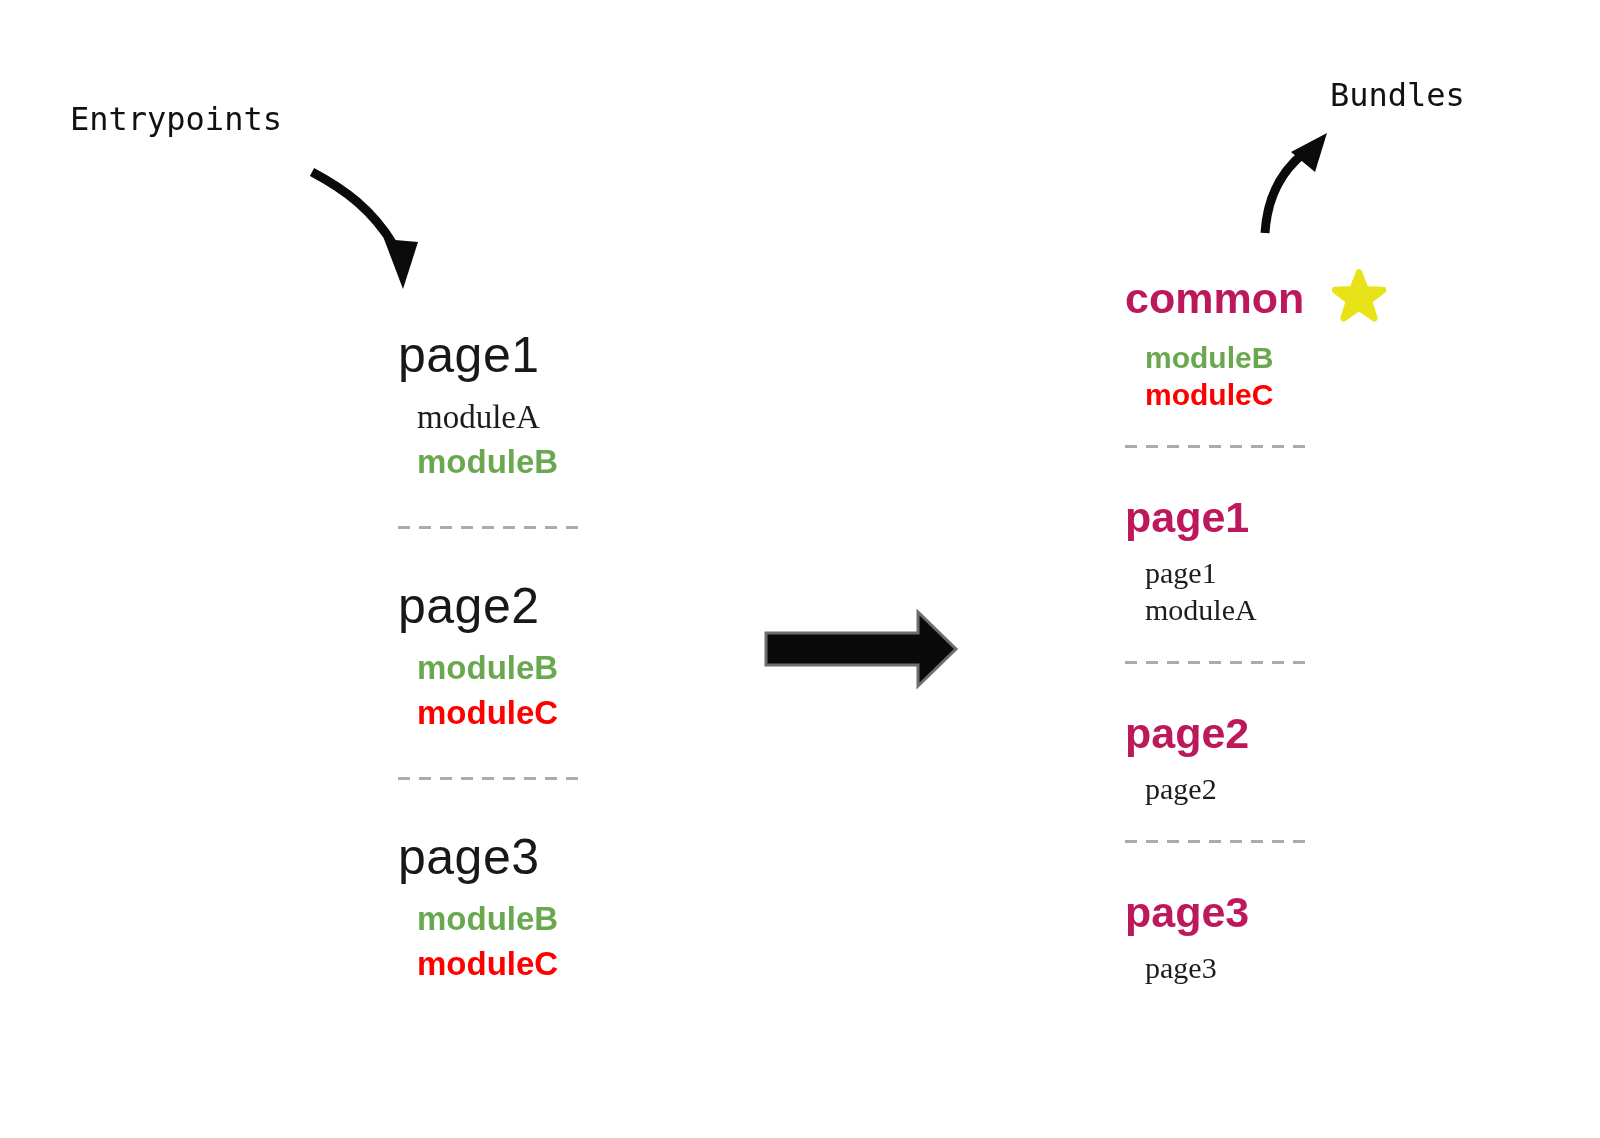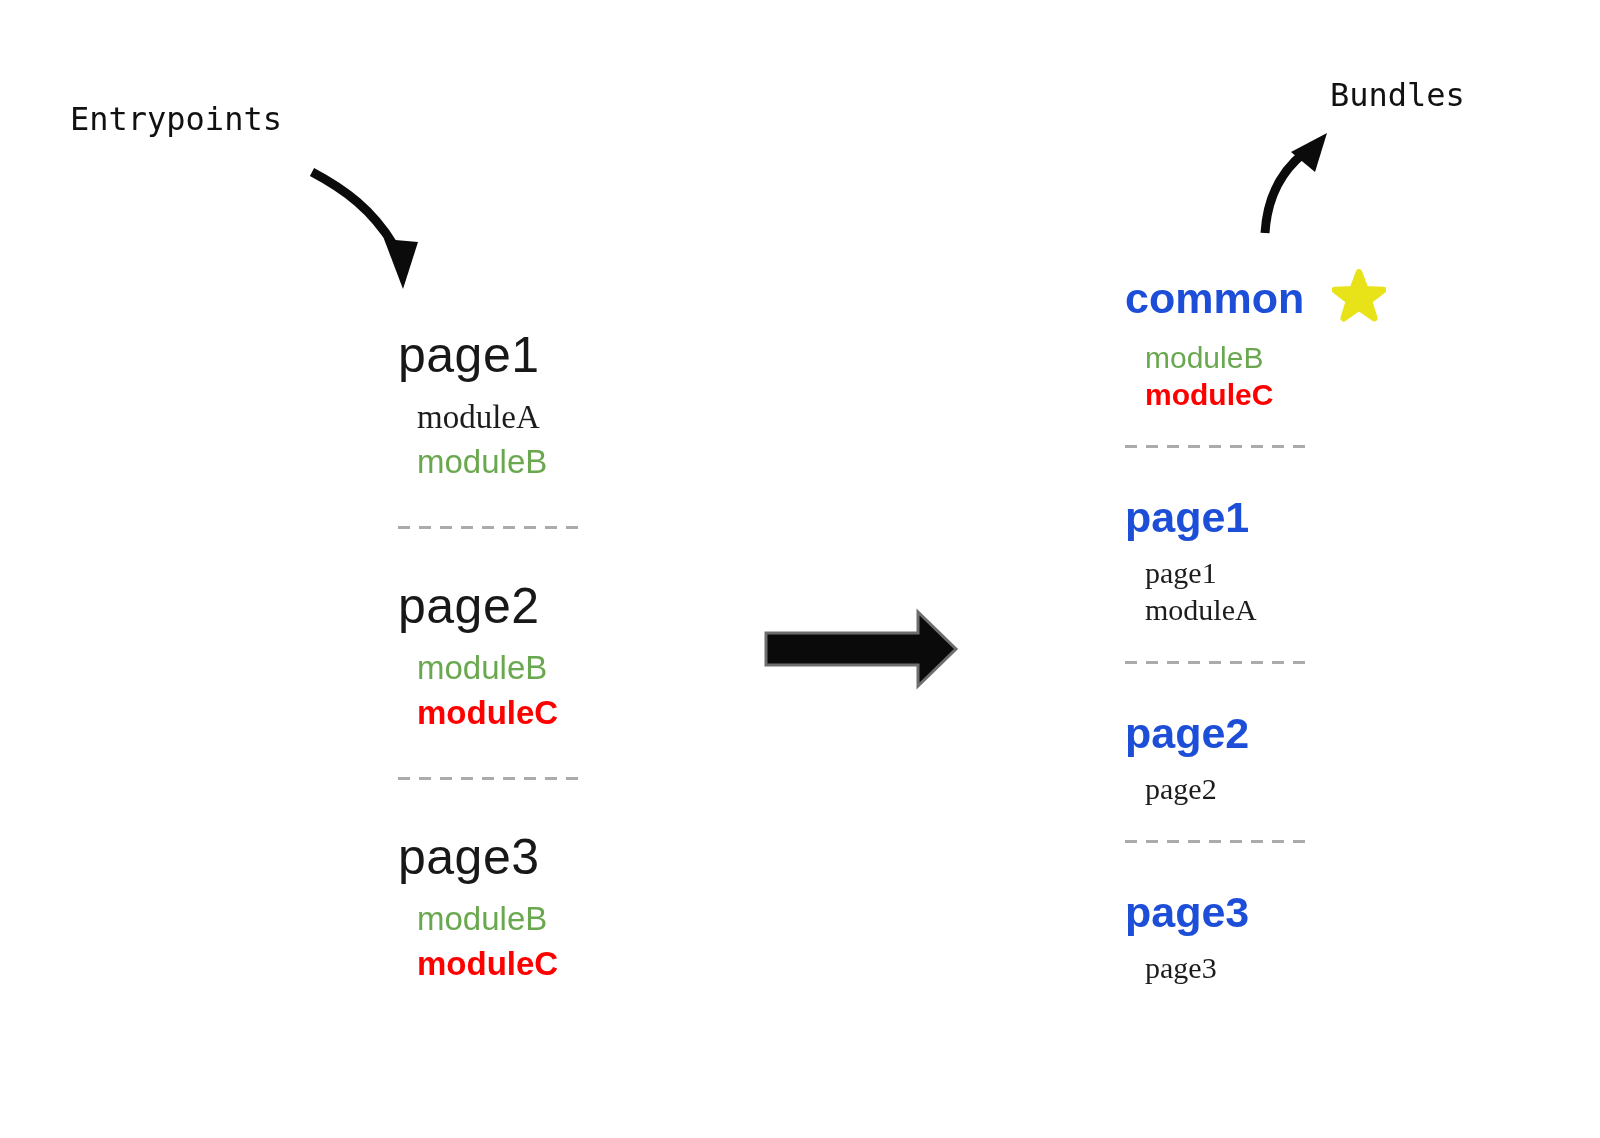--- a/index.html
+++ b/index.html
@@ -40,30 +40,30 @@
     font-size:50px;font-weight:400;line-height:1.1;color:#181818;
     letter-spacing:0.5px;margin:0 0 12px 0;
   }
   .col-left .module{
     font-size:33px;line-height:1.35;margin-left:19px;white-space:nowrap;
   }
   .col-left .divider{margin:42px 0 50px 0;}
 
   
   .col-right .head{
-    font-size:43px;font-weight:700;line-height:1.1;color:#1d4ed8;
+    font-size:43px;font-weight:700;line-height:1.1;color:#be185d;
     margin:0 0 14px 0;display:flex;align-items:center;gap:28px;
   }
   .col-right .module{
     font-size:30px;line-height:1.22;margin-left:20px;white-space:nowrap;
   }
   .col-right .divider{margin:32px 0 46px 0;}
 
   .module.black{color:#1c1c1c;font-weight:400;font-family:Liberation Serif, serif;}
-  .module.green{color:var(--green);font-weight:400;}
+  .module.green{color:var(--green);font-weight:700;}
   .module.red{color:var(--red);font-weight:700;}
 
   .divider{
     height:3px;width:180px;border:none;
     background:repeating-linear-gradient(90deg,var(--divider) 0 12px,transparent 12px 21px);
   }
 
   .star-icon{flex:0 0 auto;position:relative;top:-4px;}
 </style>
 </head>

